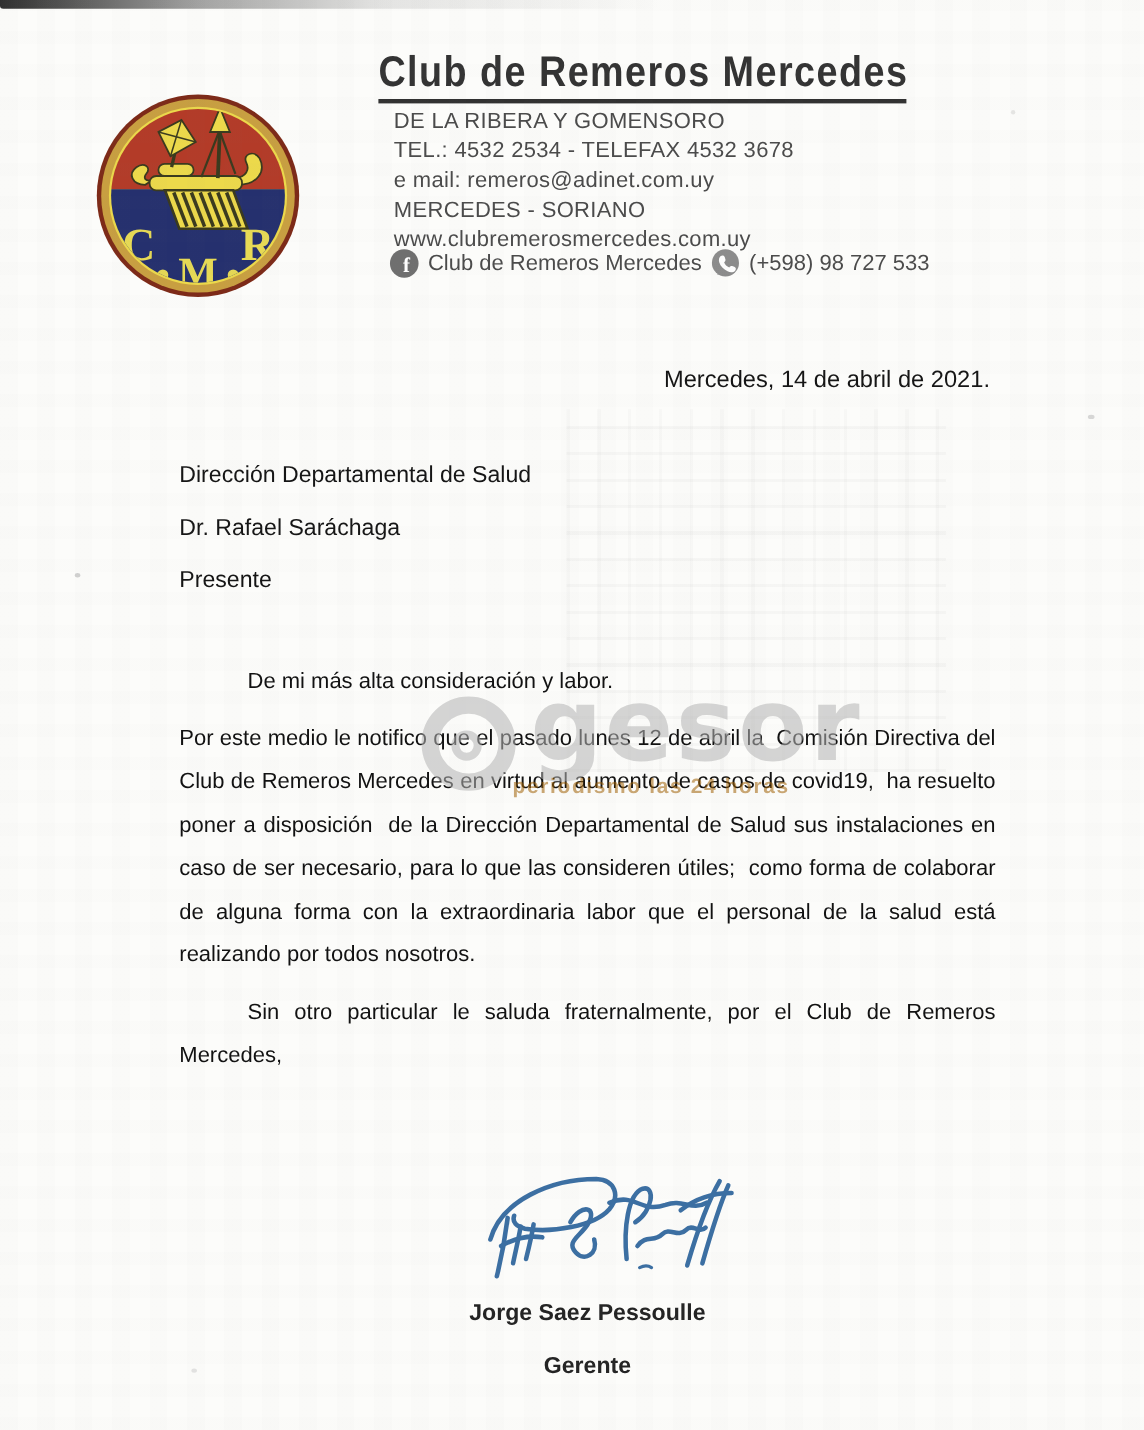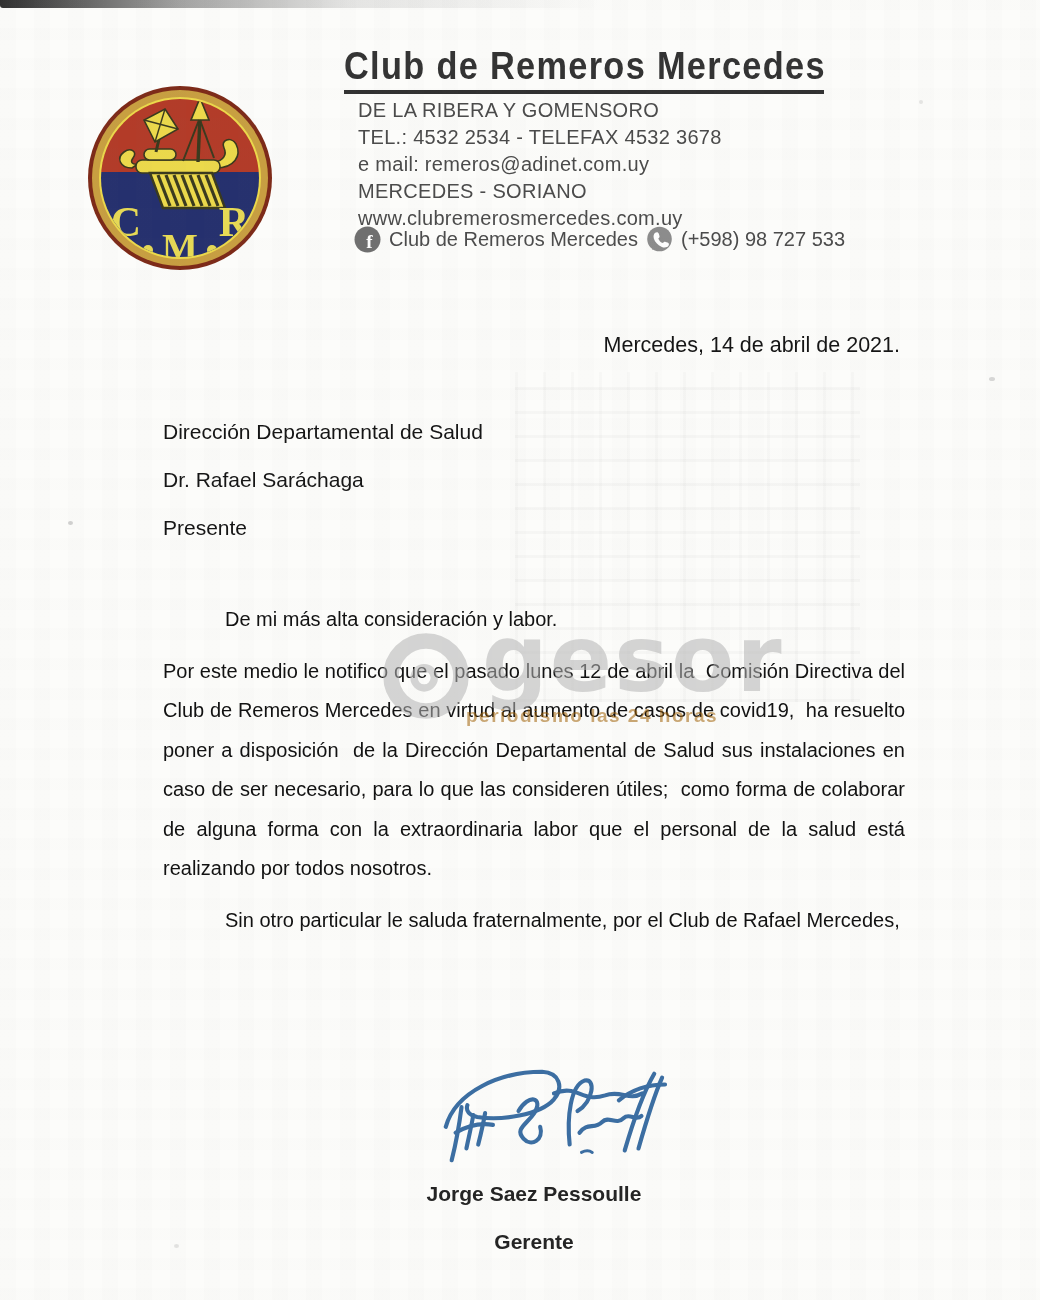--- a/index.html
+++ b/index.html
@@ -175,21 +175,21 @@
       <circle cx="50" cy="50" r="38" fill="none" stroke="#b5b5b5" stroke-width="17"></circle>
       <circle cx="48" cy="52" r="11" fill="none" stroke="#b5b5b5" stroke-width="8"></circle>
     </svg>
     <span class="wm-name">gesor</span>
     <span class="wm-tag">periodismo las 24 horas</span>
   </div>
 
   <div class="body-text">
     <p class="indent">De mi más alta consideración y labor.</p>
     <p>Por este medio le notifico que el pasado lunes 12 de abril la  Comisión Directiva del Club de Remeros Mercedes en virtud al aumento de casos de covid19,  ha resuelto poner a disposición  de la Dirección Departamental de Salud sus instalaciones en caso de ser necesario, para lo que las consideren útiles;  como forma de colaborar de alguna forma con la extraordinaria labor que el personal de la salud está realizando por todos nosotros.</p>
-    <p class="indent">Sin otro particular le saluda fraternalmente, por el Club de Rafael Mercedes,</p>
+    <p class="indent">Sin otro particular le saluda fraternalmente, por el Club de Remeros Mercedes,</p>
   </div>
 
   <svg class="signature" viewBox="0 0 240 120">
     <g fill="none" stroke-width="4.2" stroke-linecap="round" stroke-linejoin="round" opacity="0.92" stroke="#2c639b">
       <path d="M14,70 C24,34 70,14 112,14 C130,15 134,30 124,42 C110,58 70,64 46,60 C38,58 34,54 36,48"></path>
       <path d="M30,50 C28,66 24,88 20,104"></path>
       <path d="M42,58 C40,70 37,82 35,92"></path>
       <path d="M54,56 C52,68 49,80 47,88"></path>
       <path d="M24,76 C36,69 50,66 62,68"></path>
       <path d="M88,54 C98,36 114,40 104,56 C96,68 84,72 93,82 C101,91 114,83 110,70"></path>

